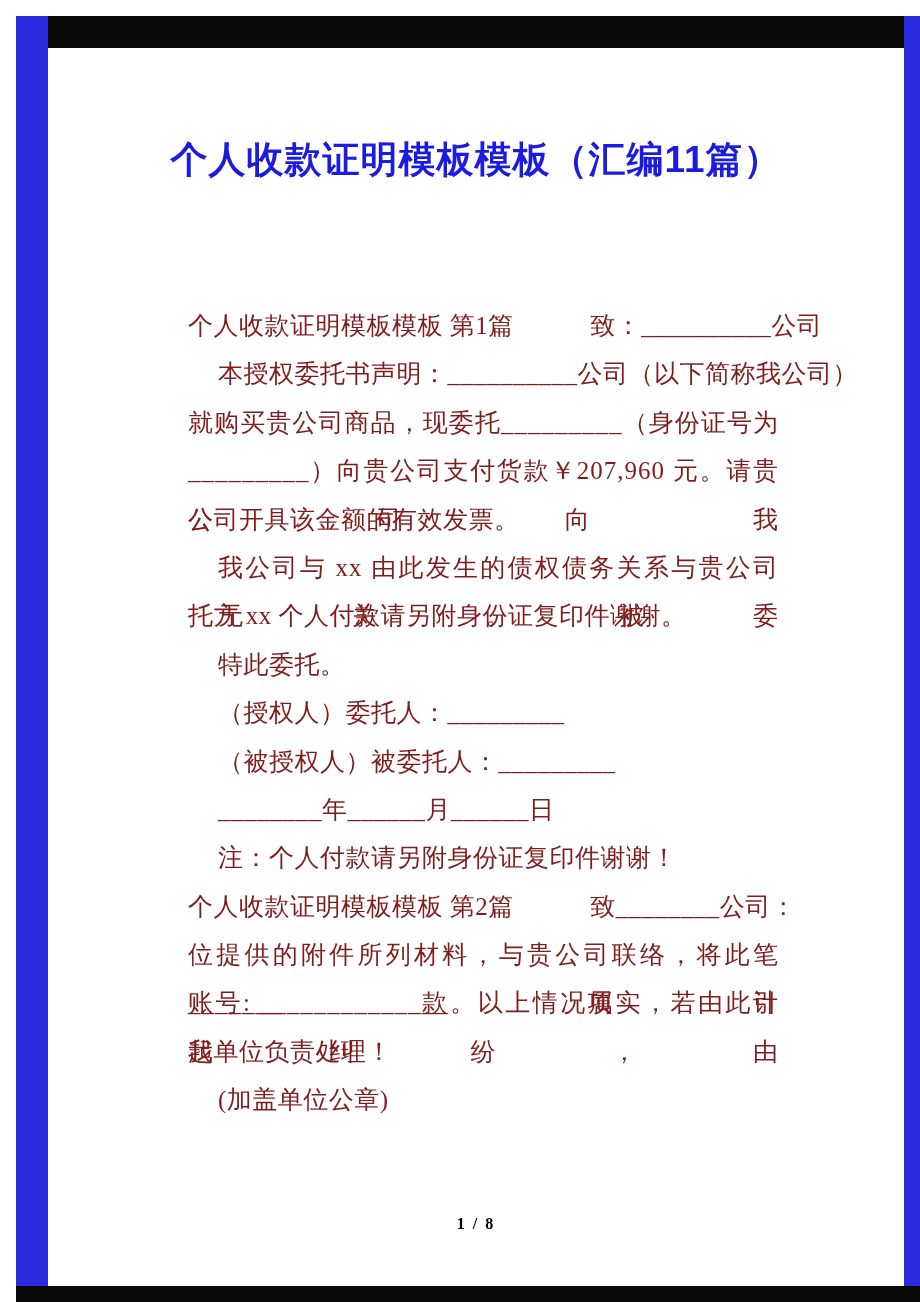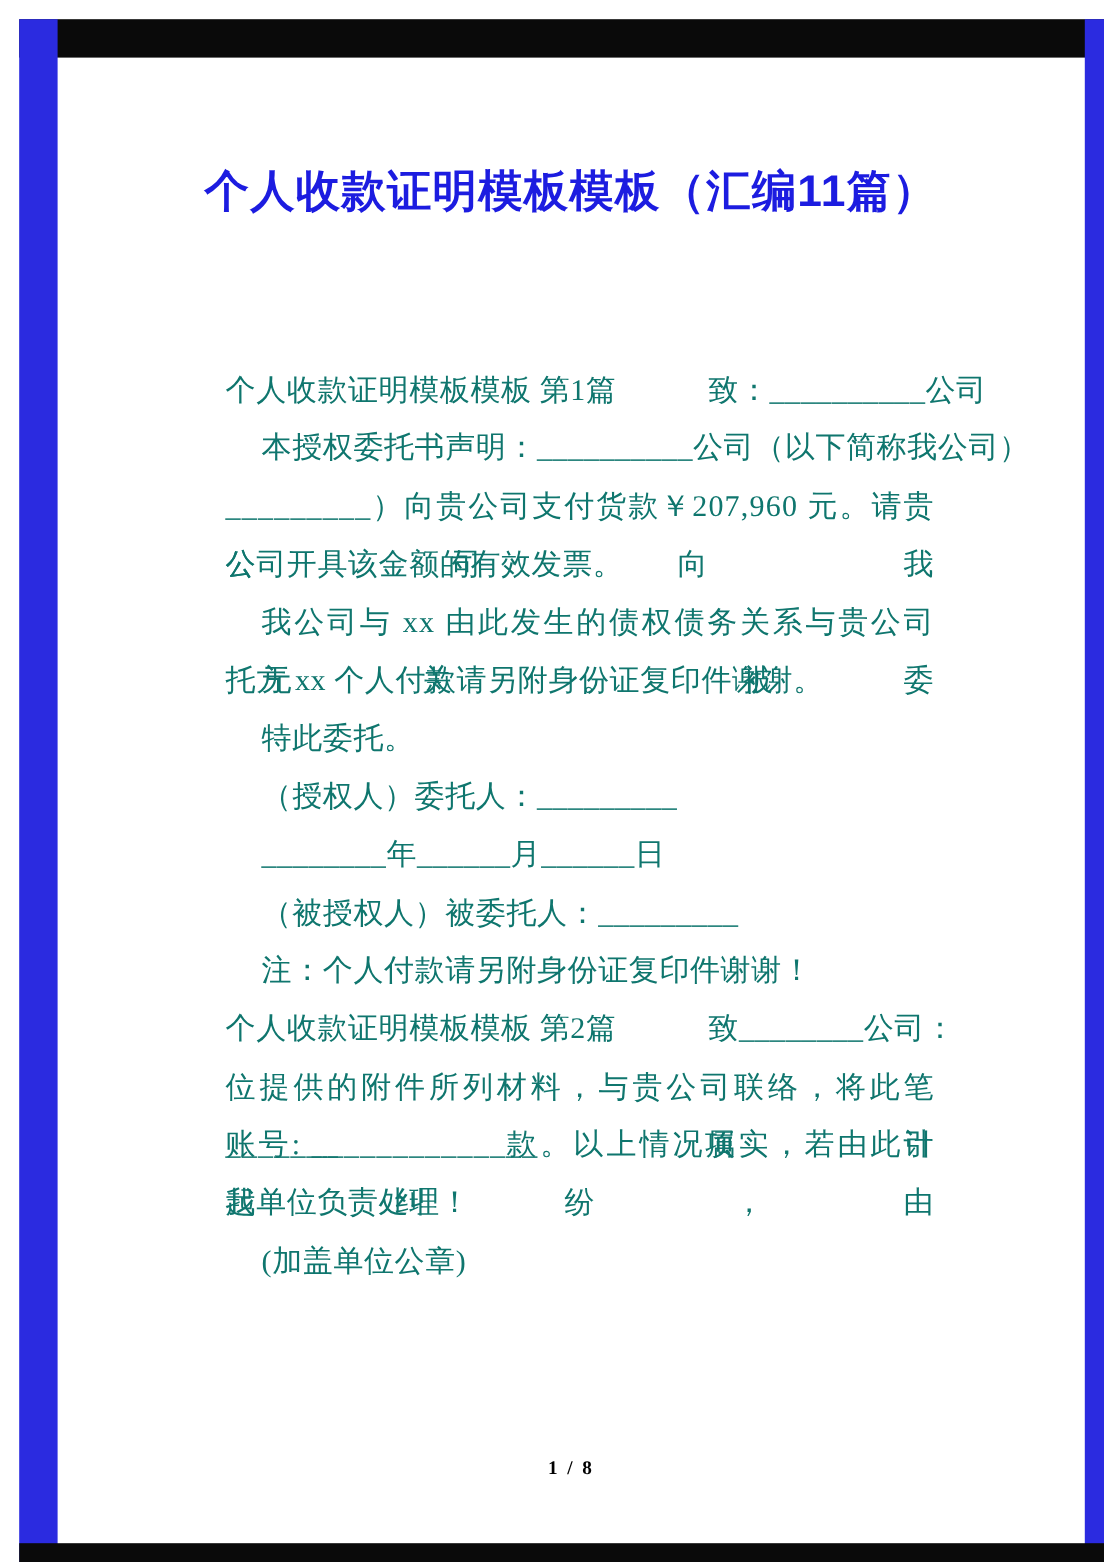--- a/index.html
+++ b/index.html
@@ -36,21 +36,21 @@
     letter-spacing: 1px;
     color: #1c1ce0;
     white-space: nowrap;
   }
 
   .doc-body {
     position: absolute;
     top: 254px; left: 140px;
     width: 655px;
     font-size: 25px;
-    color: #0f766e;
+    color: #7f1d1d;
   }
   .line {
     height: 48.4px;
     line-height: 48.4px;
     white-space: nowrap;
     letter-spacing: 0.5px;
   }
   .line.indent { padding-left: 46px; }
   .line.jl {
     white-space: normal;
@@ -78,28 +78,29 @@
   <div class="frame-top"></div>
   <div class="frame-left"></div>
   <div class="frame-right"></div>
   <div class="frame-bottom"></div>
 
   <h1 class="doc-title">个人收款证明模板模板（汇编11篇）</h1>
 
   <div class="doc-body">
       <div class="line">个人收款证明模板模板 第1篇　　　致：__________公司</div>
       <div class="line indent">本授权委托书声明：__________公司（以下简称我公司）</div>
+      <div class="line jl">就购买贵公司商品，现委托_________（身份证号为</div>
       <div class="line jl">_________）向贵公司支付货款￥207,960 元。请贵公司向我</div>
       <div class="line">公司开具该金额的有效发票。</div>
       <div class="line indent jl">我公司与 xx 由此发生的债权债务关系与贵公司无关。被委</div>
       <div class="line">托方 xx 个人付款请另附身份证复印件谢谢。</div>
       <div class="line indent">特此委托。</div>
       <div class="line indent">（授权人）委托人：_________</div>
+      <div class="line indent">（被授权人）被委托人：_________</div>
       <div class="line indent">________年______月______日</div>
-      <div class="line indent">（被授权人）被委托人：_________</div>
       <div class="line indent">注：个人付款请另附身份证复印件谢谢！</div>
       <div class="line">个人收款证明模板模板 第2篇　　　致________公司：</div>
       <div class="line jl">位提供的附件所列材料，与贵公司联络，将此笔_______款项计</div>
       <div class="line jl">账号: ______________。以上情况属实，若由此引起纠纷，由</div>
       <div class="line">我单位负责处理！</div>
       <div class="line indent">(加盖单位公章)</div>
     </div>
 
   <div class="page-footer">1 / 8</div>
 </div>

